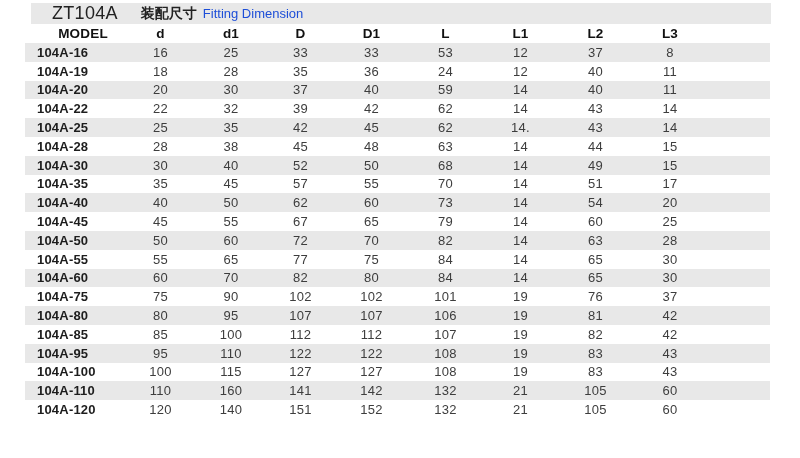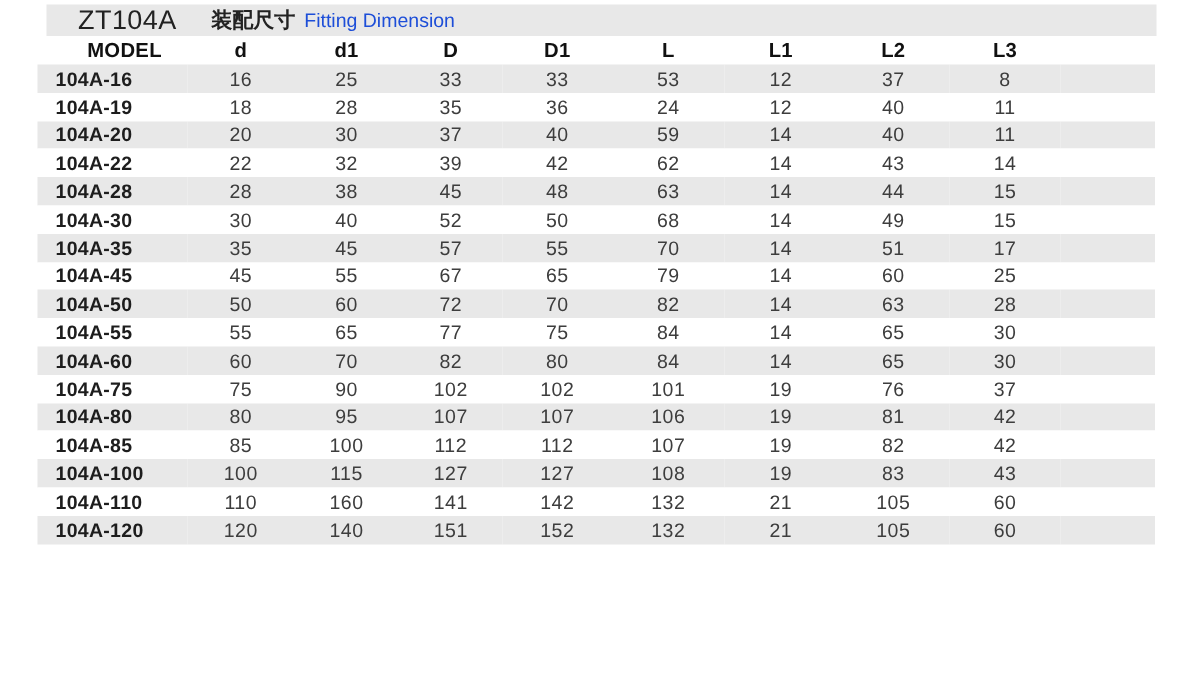--- a/index.html
+++ b/index.html
@@ -128,20 +128,32 @@
           <td class="num">32</td>
           <td class="num">39</td>
           <td class="num">42</td>
           <td class="num">62</td>
           <td class="num">14</td>
           <td class="num">43</td>
           <td class="num">14</td>
           <td></td>
         </tr>
         <tr>
+          <td class="model">104A-25</td>
+          <td class="num">25</td>
+          <td class="num">35</td>
+          <td class="num">42</td>
+          <td class="num">45</td>
+          <td class="num">62</td>
+          <td class="num">14.</td>
+          <td class="num">43</td>
+          <td class="num">14</td>
+          <td></td>
+        </tr>
+        <tr>
           <td class="model">104A-28</td>
           <td class="num">28</td>
           <td class="num">38</td>
           <td class="num">45</td>
           <td class="num">48</td>
           <td class="num">63</td>
           <td class="num">14</td>
           <td class="num">44</td>
           <td class="num">15</td>
           <td></td>
@@ -164,20 +176,32 @@
           <td class="num">45</td>
           <td class="num">57</td>
           <td class="num">55</td>
           <td class="num">70</td>
           <td class="num">14</td>
           <td class="num">51</td>
           <td class="num">17</td>
           <td></td>
         </tr>
         <tr>
+          <td class="model">104A-40</td>
+          <td class="num">40</td>
+          <td class="num">50</td>
+          <td class="num">62</td>
+          <td class="num">60</td>
+          <td class="num">73</td>
+          <td class="num">14</td>
+          <td class="num">54</td>
+          <td class="num">20</td>
+          <td></td>
+        </tr>
+        <tr>
           <td class="model">104A-45</td>
           <td class="num">45</td>
           <td class="num">55</td>
           <td class="num">67</td>
           <td class="num">65</td>
           <td class="num">79</td>
           <td class="num">14</td>
           <td class="num">60</td>
           <td class="num">25</td>
           <td></td>
@@ -245,20 +269,32 @@
         <tr>
           <td class="model">104A-85</td>
           <td class="num">85</td>
           <td class="num">100</td>
           <td class="num">112</td>
           <td class="num">112</td>
           <td class="num">107</td>
           <td class="num">19</td>
           <td class="num">82</td>
           <td class="num">42</td>
+          <td></td>
+        </tr>
+        <tr>
+          <td class="model">104A-95</td>
+          <td class="num">95</td>
+          <td class="num">110</td>
+          <td class="num">122</td>
+          <td class="num">122</td>
+          <td class="num">108</td>
+          <td class="num">19</td>
+          <td class="num">83</td>
+          <td class="num">43</td>
           <td></td>
         </tr>
         <tr>
           <td class="model">104A-100</td>
           <td class="num">100</td>
           <td class="num">115</td>
           <td class="num">127</td>
           <td class="num">127</td>
           <td class="num">108</td>
           <td class="num">19</td>

